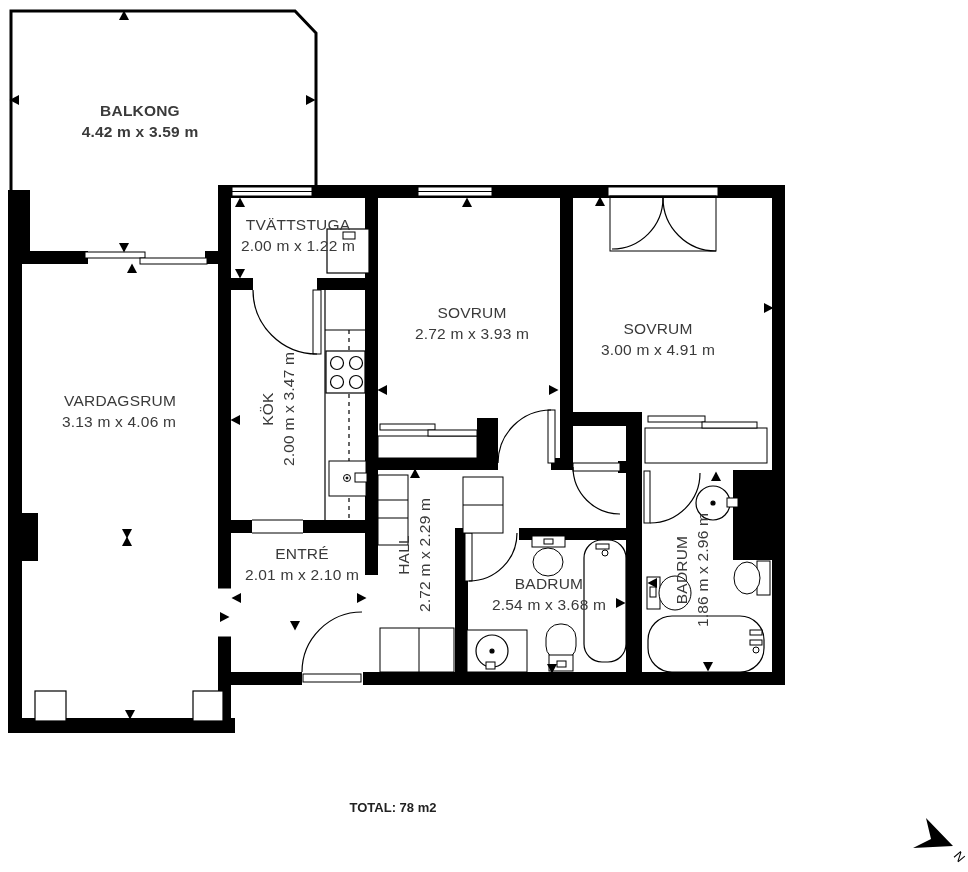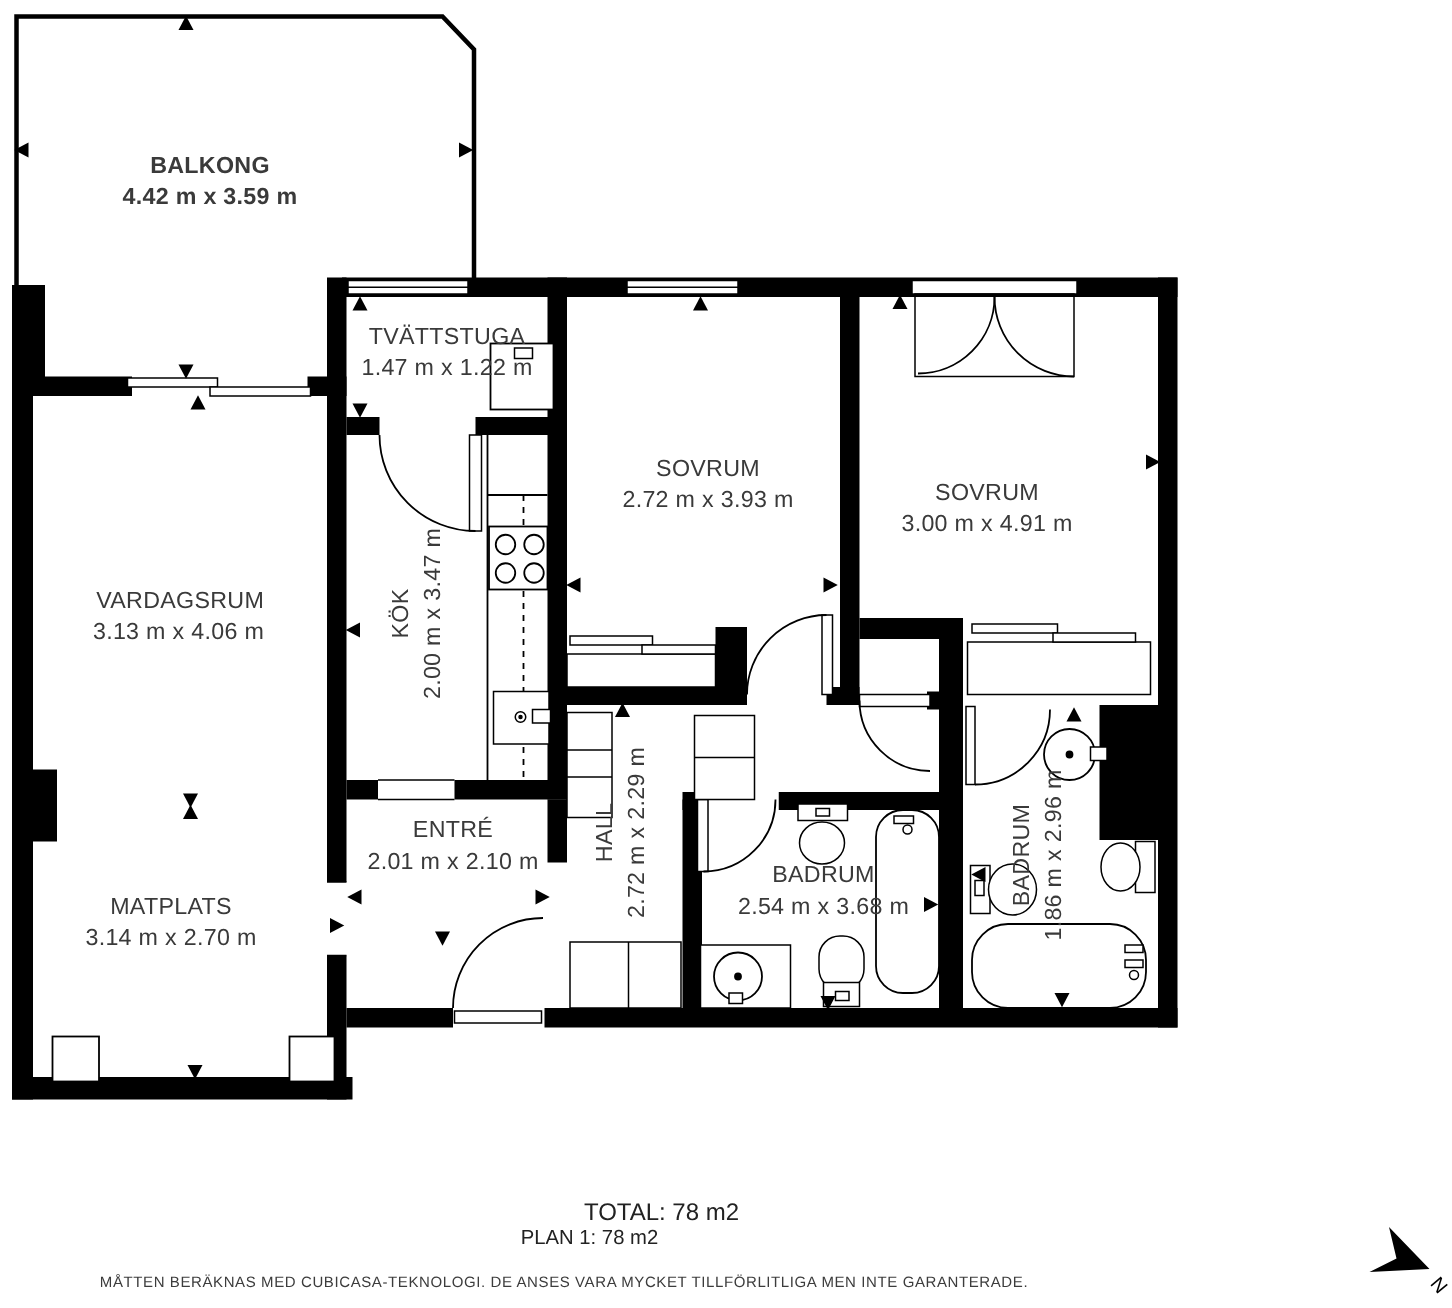--- a/index.html
+++ b/index.html
@@ -3,21 +3,21 @@
 <meta charset="utf-8">
 <style>
   html,body{margin:0;padding:0;background:#fff;}
   #stage{position:relative;width:968px;height:872px;background:#ffffff;overflow:hidden;
          font-family:"Liberation Sans",sans-serif;}
   #plan-svg{position:absolute;left:0;top:0;}
   .room-label{position:absolute;transform:translate(-50%,-50%);text-align:center;
     font-size:15.5px;line-height:21px;color:#3a3a3a;white-space:nowrap;letter-spacing:.2px;}
   .room-label.rot{transform:translate(-50%,-50%) rotate(-90deg);}
   .footer{position:absolute;left:0;width:786px;text-align:center;color:#222;}
-  #f-total{top:800px;font-size:16px;font-weight:normal;padding-left:48px;}
+  #f-total{top:800px;font-size:13px;font-weight:bold;}
   #f-plan{top:817px;font-size:13.5px;}
   #f-excl{top:832px;font-size:13.5px;}
   #f-disc{position:absolute;left:0;top:850px;width:752px;text-align:center;
           font-size:10px;color:#3c3c3c;letter-spacing:.4px;}
 </style>
 </head>
 <body>
 
 <div id="stage">
 
@@ -284,55 +284,49 @@
     <text x="953" y="856" transform="rotate(50 953 856)" font-size="13" fill="#000" font-family="Liberation Sans, sans-serif">N</text>
   </g>
 </svg>
 
   <div class="room-label" style="left:140px;top:121px;font-weight:bold;">
     <div>BALKONG</div>
     <div>4.42 m x 3.59 m</div>
   </div>
   <div class="room-label" style="left:298px;top:235px;">
     <div>TVÄTTSTUGA</div>
-    <div>1.47 m x 1.22 m</div>
+    <div>2.00 m x 1.22 m</div>
   </div>
   <div class="room-label" style="left:472px;top:323px;">
     <div>SOVRUM</div>
     <div>2.72 m x 3.93 m</div>
   </div>
   <div class="room-label" style="left:658px;top:339px;">
     <div>SOVRUM</div>
     <div>3.00 m x 4.91 m</div>
   </div>
   <div class="room-label" style="left:119px;top:411px;text-align:right;">
     <div>VARDAGSRUM</div>
     <div>3.13 m x 4.06 m</div>
   </div>
   <div class="room-label rot" style="left:278px;top:409px;">
     <div>KÖK</div>
     <div>2.00 m x 3.47 m</div>
   </div>
-  <div class="room-label" style="left:114px;top:615px;">
-    <div>MATPLATS</div>
-    <div>3.14 m x 2.70 m</div>
-  </div>
   <div class="room-label" style="left:302px;top:564px;">
     <div>ENTRÉ</div>
     <div>2.01 m x 2.10 m</div>
   </div>
   <div class="room-label rot" style="left:414px;top:555px;">
     <div>HALL</div>
     <div>2.72 m x 2.29 m</div>
   </div>
   <div class="room-label" style="left:549px;top:594px;">
     <div>BADRUM</div>
     <div>2.54 m x 3.68 m</div>
   </div>
   <div class="room-label rot" style="left:692px;top:570px;">
     <div>BADRUM</div>
     <div>1.86 m x 2.96 m</div>
   </div>
 
   <div class="footer" id="f-total">TOTAL: 78 m2</div>
-  <div class="footer" id="f-plan">PLAN 1: 78 m2</div>
-  <div id="f-disc">MÅTTEN BERÄKNAS MED CUBICASA-TEKNOLOGI. DE ANSES VARA MYCKET TILLFÖRLITLIGA MEN INTE GARANTERADE.</div>
 </div>
 
 </body></html>

